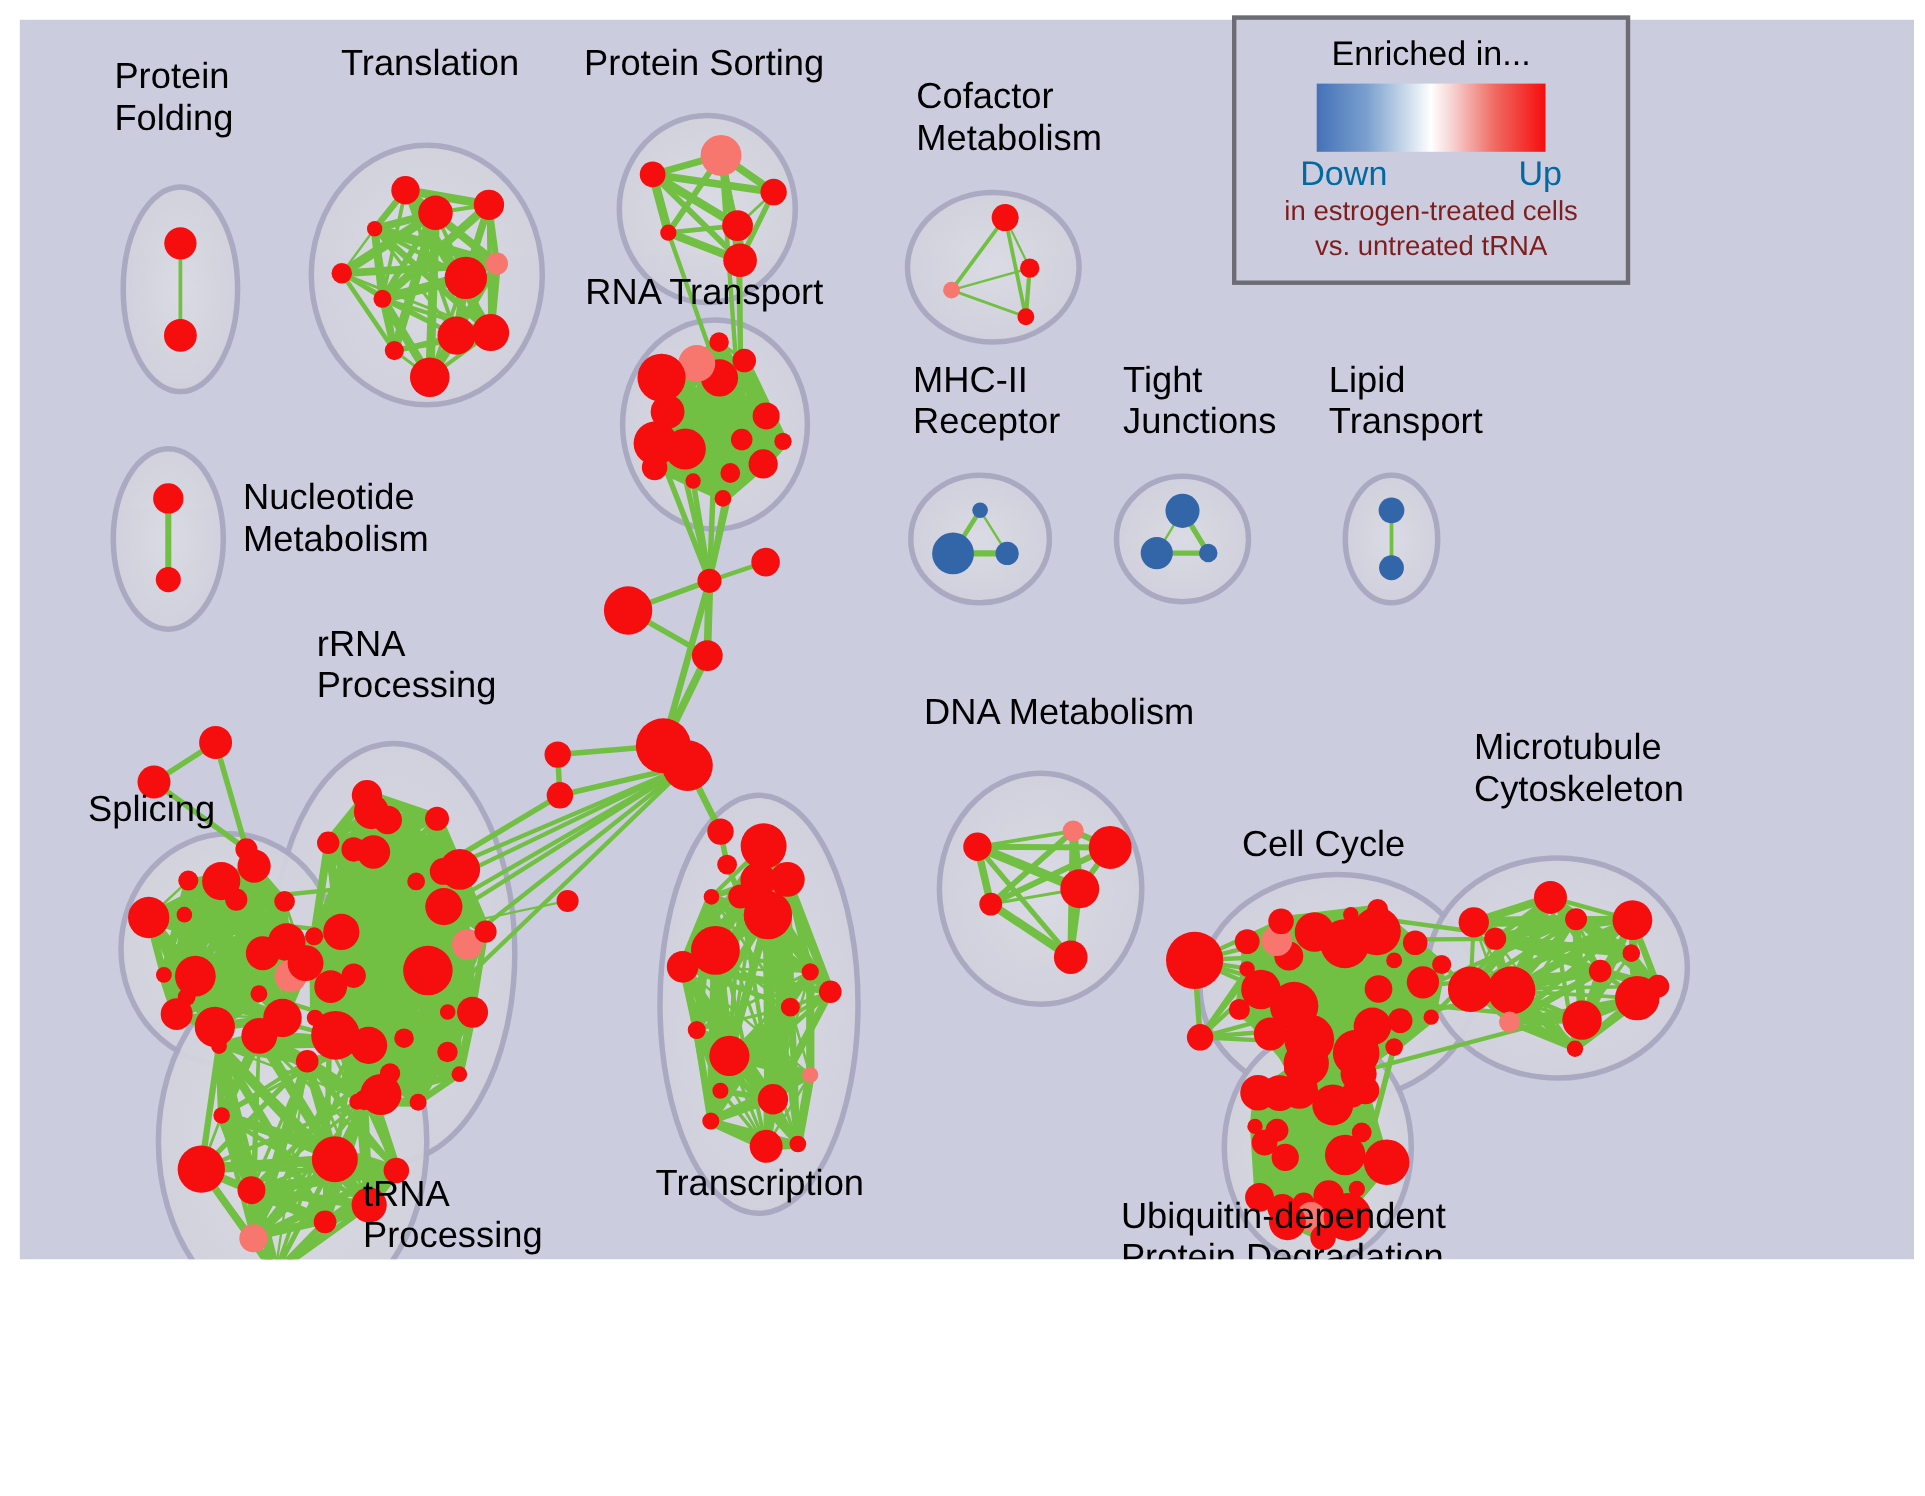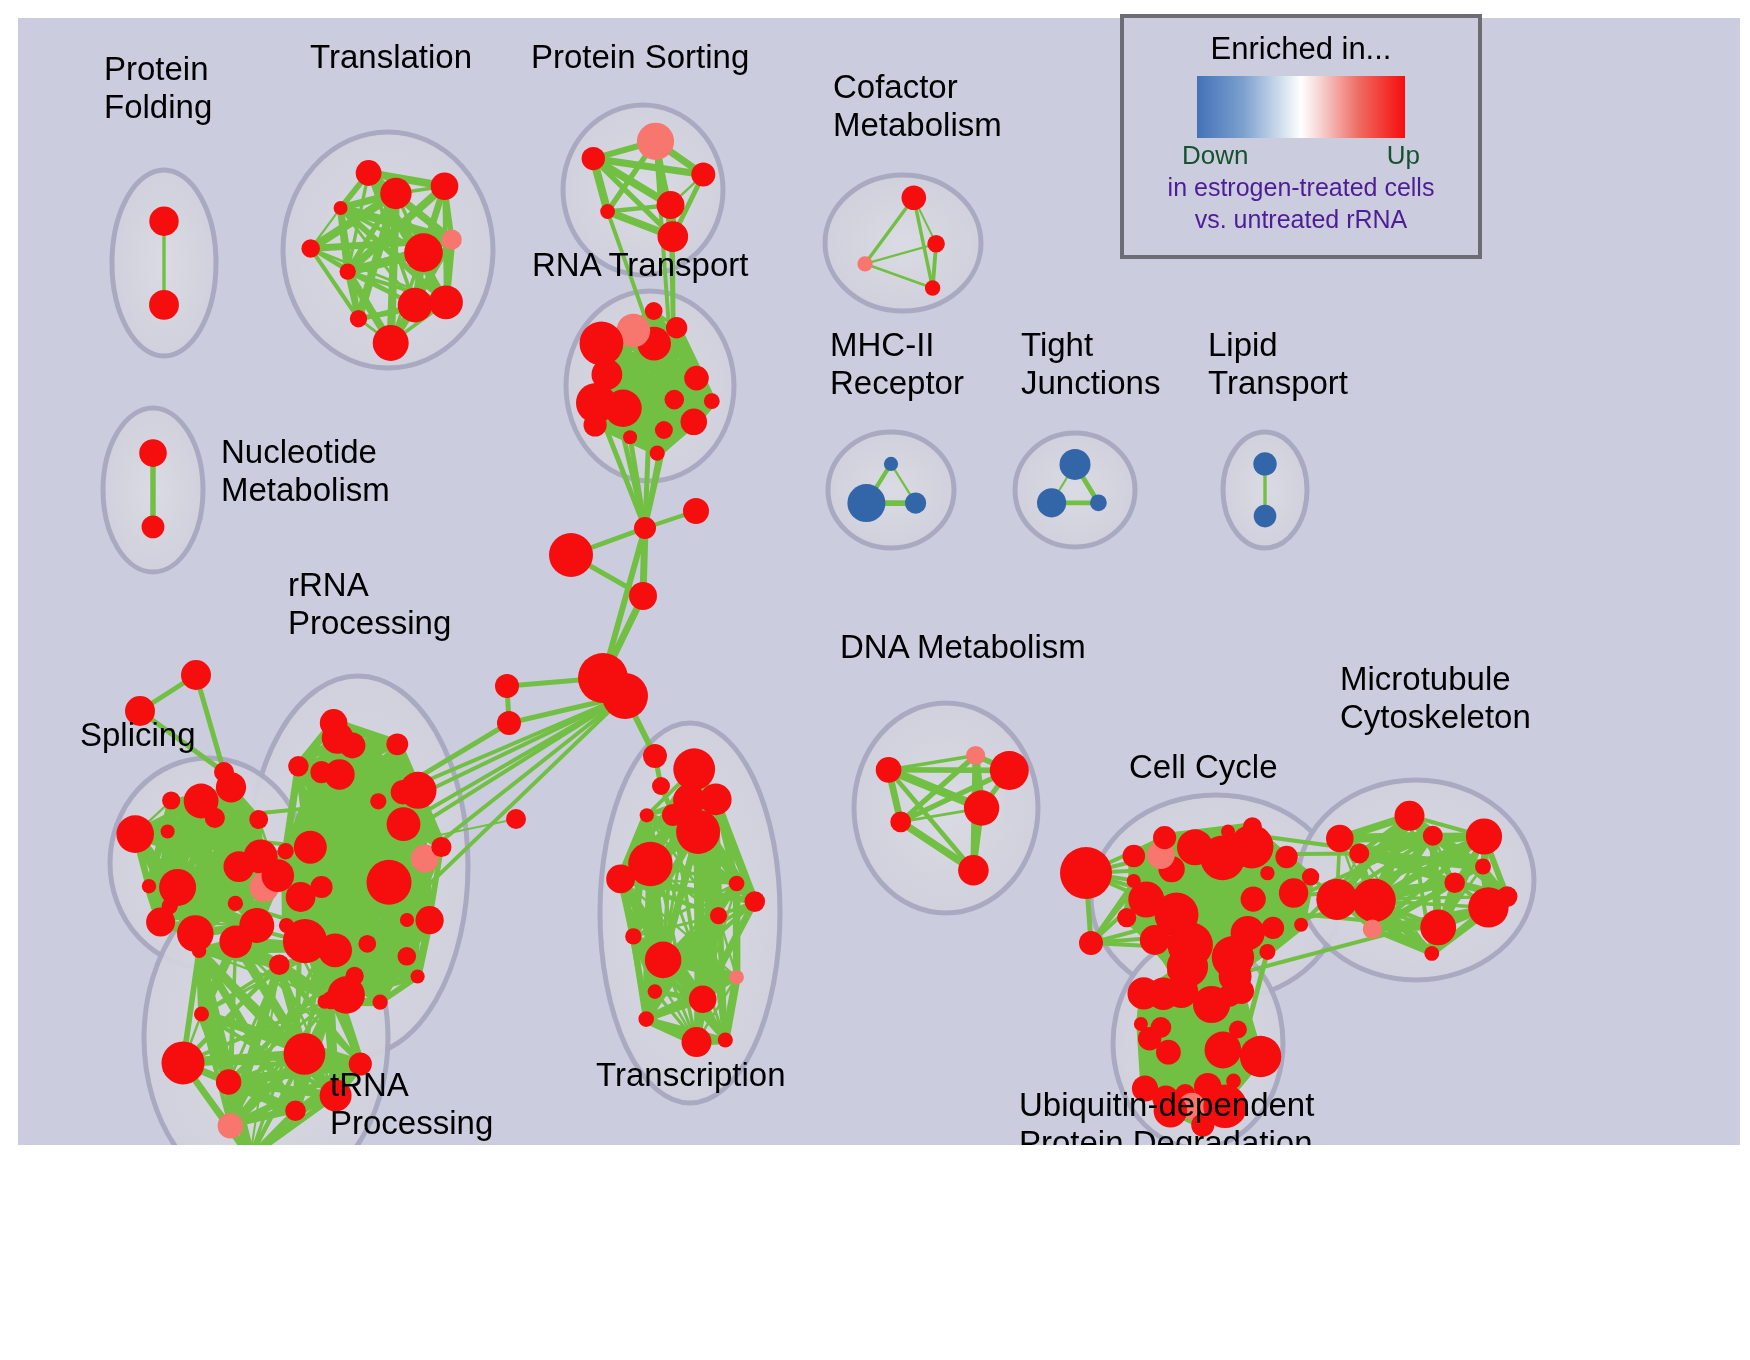--- a/index.html
+++ b/index.html
@@ -11,22 +11,22 @@
   .clabel{font-family:"Liberation Sans", sans-serif;fill:#000;font-size:33px;}
   #legend{position:absolute;left:1120px;top:14px;width:362px;height:245px;
           background:#ccccdf;border:4px solid #6c6c74;box-sizing:border-box;
           display:flex;flex-direction:column;align-items:center;justify-content:flex-start;
           padding-top:14px;}
   #legend .ltitle{font-size:31px;color:#000;line-height:1.1;}
   #legend .bar{width:208px;height:62px;margin-top:10px;
         background:linear-gradient(to right,#4472b8 0%,#7ba0cf 22%,#d8e4f0 42%,#ffffff 50%,
                     #f7d9d9 58%,#ef6a62 78%,#f60d0d 100%);}
   #legend .ends{width:238px;display:flex;justify-content:space-between;margin-top:2px;}
-  #legend .ends span{font-size:26px;color:#14532d;}
-  #legend .sub{font-size:25px;color:#4c1d95;line-height:1.18;text-align:center;margin-top:2px;}
+  #legend .ends span{font-size:31px;color:#0369a1;}
+  #legend .sub{font-size:25px;color:#7f1d1d;line-height:1.18;text-align:center;margin-top:2px;}
 </style>
 </head>
 <body>
 
 <div id="stage">
   <div id="canvas-wrap">
     <svg id="net" viewBox="0 0 1722 1342">
       <defs>
         <radialGradient id="cgrad" cx="50%" cy="50%" r="50%">
           <stop offset="0%" stop-color="#dcdce6"></stop>
@@ -1991,15 +1991,15 @@
   </div>
 
   <div id="legend">
     <div class="ltitle">Enriched in...</div>
     <div class="bar"></div>
     <div class="ends">
       <span>Down</span>
       <span>Up</span>
     </div>
     <div class="sub">in estrogen-treated cells</div>
-    <div class="sub">vs. untreated rRNA</div>
+    <div class="sub">vs. untreated tRNA</div>
   </div>
 </div>
 
 </body></html>

